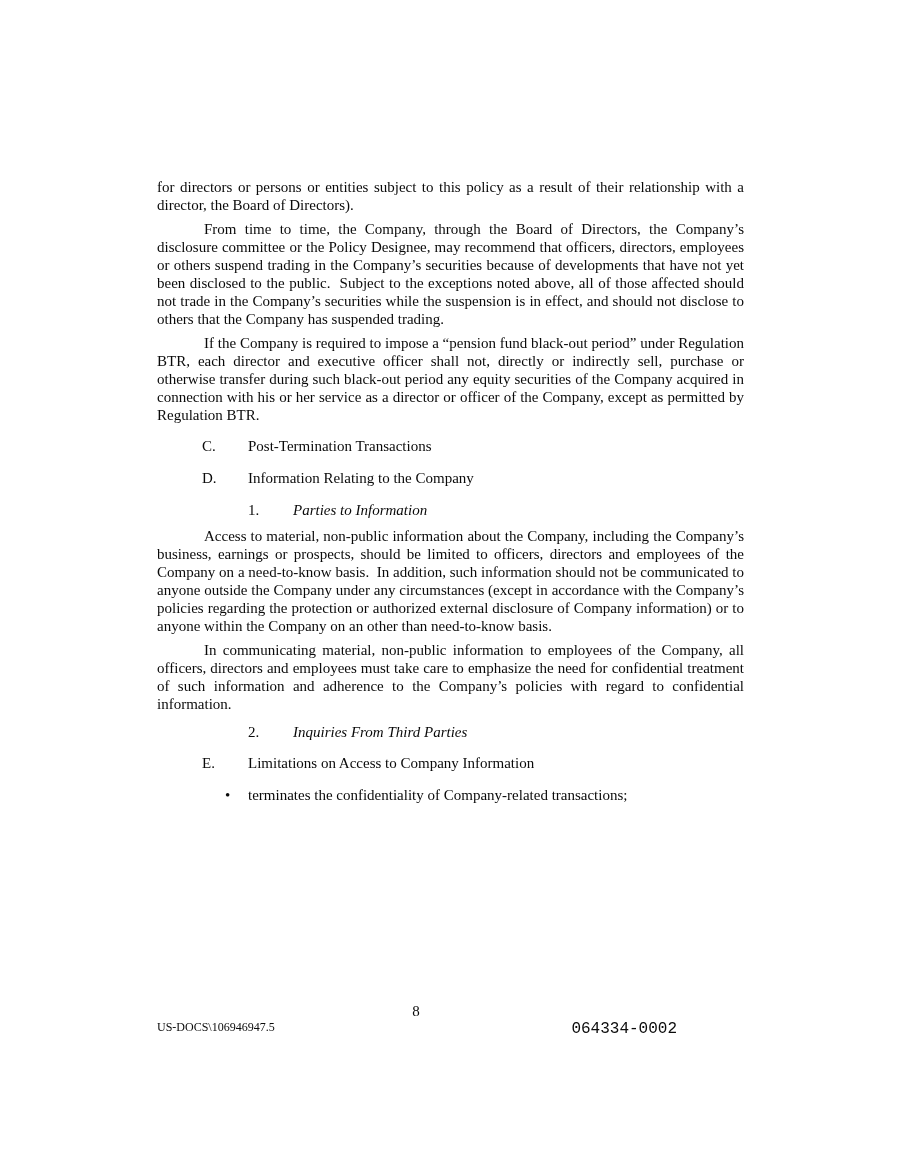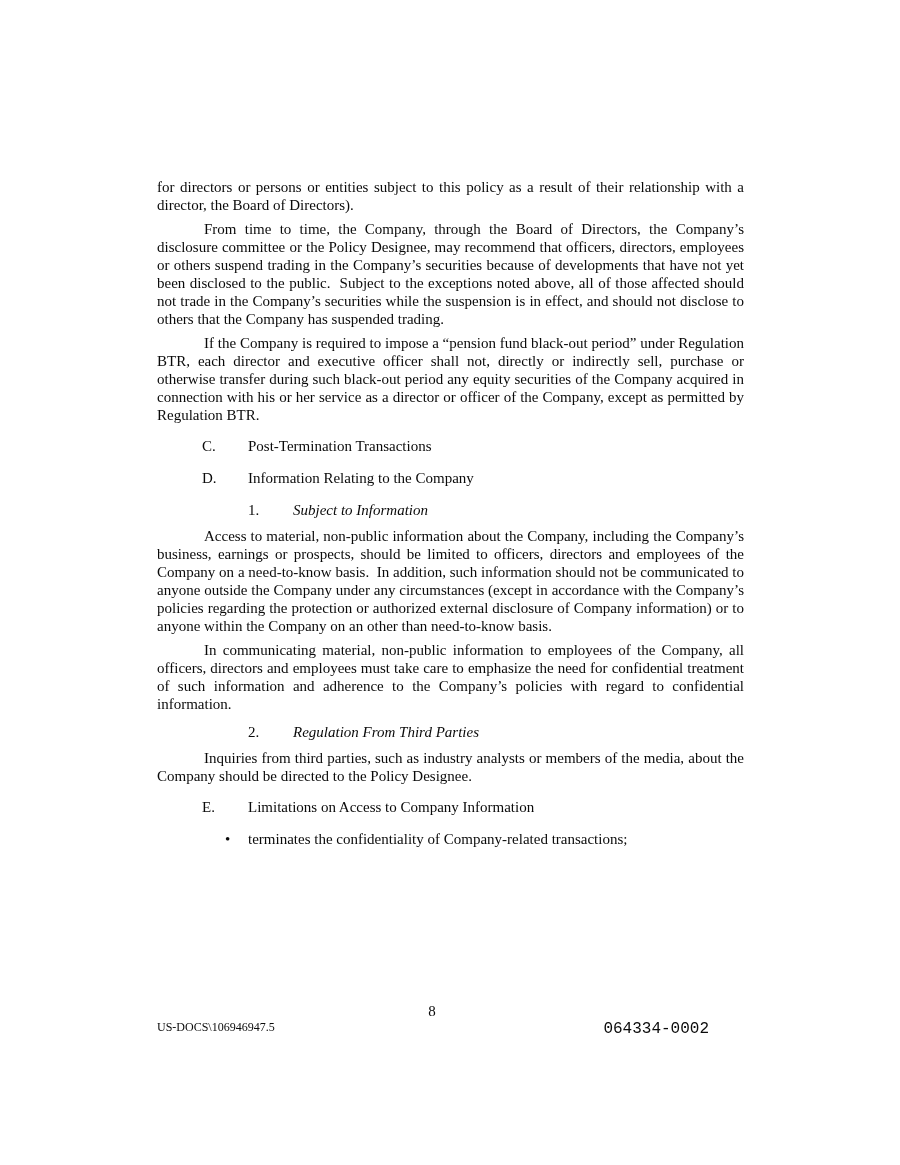--- a/index.html
+++ b/index.html
@@ -4,21 +4,20 @@
 <style>
   html, body { margin: 0; padding: 0; background: #ffffff; }
   .page {
     position: relative;
     width: 832px;
     height: 1165px;
     background: #ffffff;
     color: #0a0a0a;
     font-family: "Liberation Serif", "DejaVu Serif", serif;
     overflow: hidden;
-    padding-left: 32px;
   }
   .content {
     position: absolute;
     left: 157px;
     top: 178px;
     width: 587px;
     font-size: 15px;
     line-height: 18px;
     text-align: justify;
   }
@@ -83,33 +82,32 @@
     </div>
 
 
     <div class="sec">
       <span class="num">D.</span>
       <span class="title">Information Relating to the Company</span>
     </div>
 
     <div class="sub">
       <span class="num">1.</span>
-      <span class="title">Subject to Information</span>
+      <span class="title">Parties to Information</span>
     </div>
 
     <p class="para">Access to material, non-public information about the Company, including the Company’s business, earnings or prospects, should be limited to officers, directors and employees of the Company on a need-to-know basis.&nbsp; In addition, such information should not be communicated to anyone outside the Company under any circumstances (except in accordance with the Company’s policies regarding the protection or authorized external disclosure of Company information) or to anyone within the Company on an other than need-to-know basis.</p>
 
     <p class="para">In communicating material, non-public information to employees of the Company, all officers, directors and employees must take care to emphasize the need for confidential treatment of such information and adherence to the Company’s policies with regard to confidential information.</p>
 
     <div class="sub">
       <span class="num">2.</span>
-      <span class="title">Regulation From Third Parties</span>
+      <span class="title">Inquiries From Third Parties</span>
     </div>
 
-    <p class="para">Inquiries from third parties, such as industry analysts or members of the media, about the Company should be directed to the Policy Designee.</p>
 
     <div class="sec">
       <span class="num">E.</span>
       <span class="title">Limitations on Access to Company Information</span>
     </div>
 
 
 
     <div class="bullet">
       <span class="marker">•</span>

